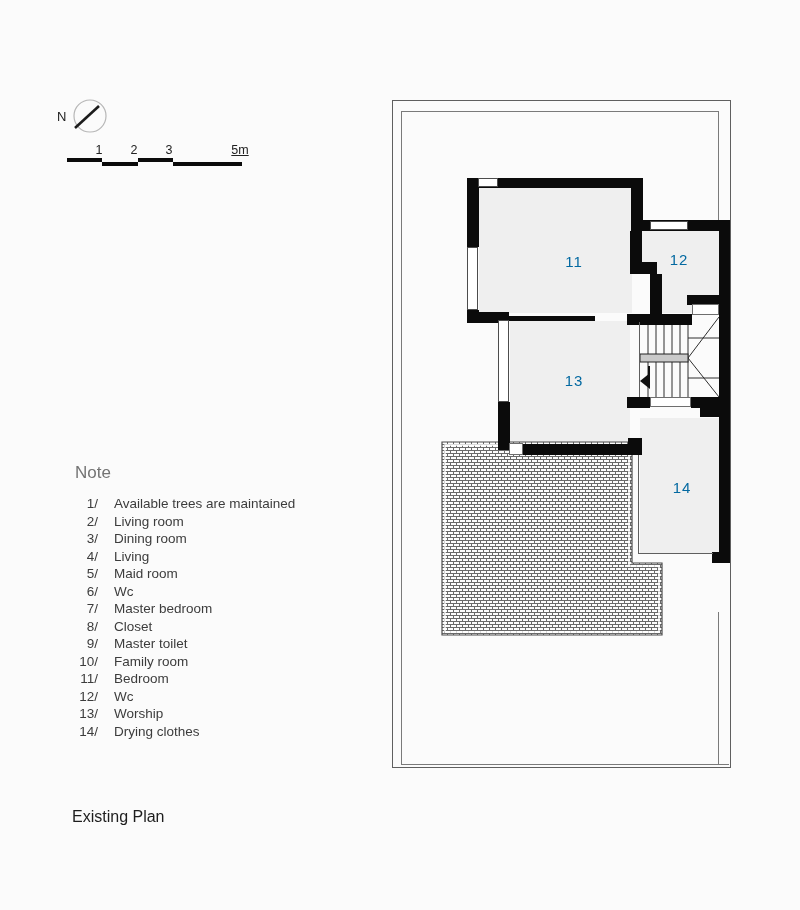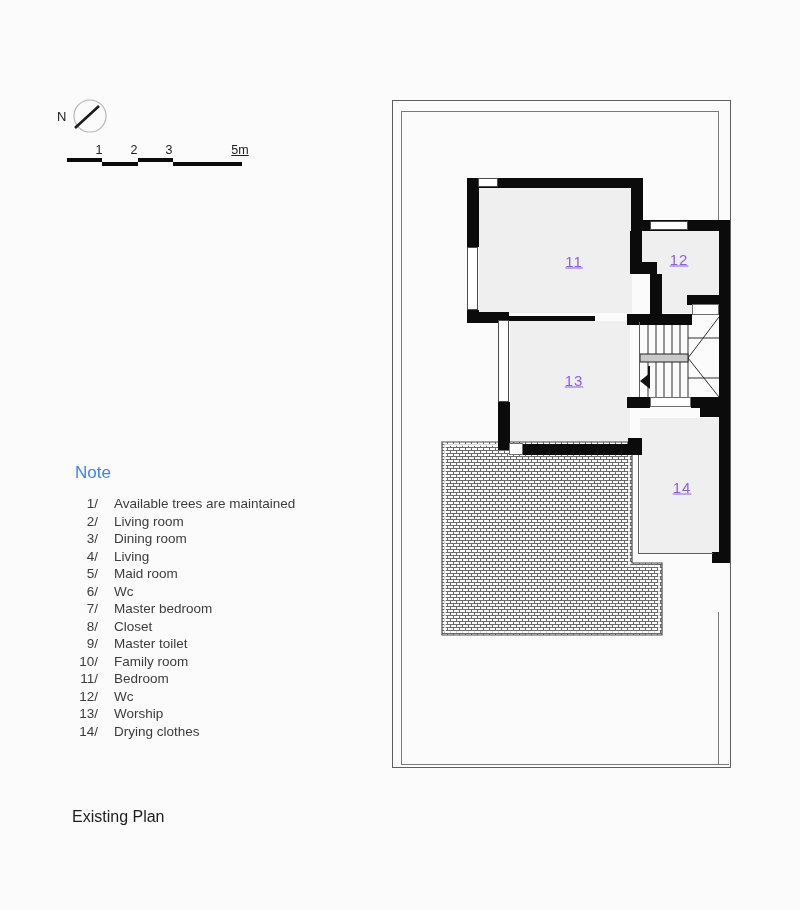--- a/index.html
+++ b/index.html
@@ -9,23 +9,23 @@
   
   .site-outer{border:1px solid #5f5f5f;}
   .thin{background:#5f5f5f;}
   .thin-lt{background:#7a7a7a;}
   
   .fill{background:#efefef;}
   .wall{background:#0b0b0b;}
   .window{background:#ffffff;border:1px solid #4c4c4c;box-sizing:border-box;}
   .door{background:#ffffff;border:1px solid #6e6e6e;box-sizing:border-box;}
   
-  .room-label{transform:translate(-50%,-50%);font-size:15px;color:#8b5cf6;letter-spacing:1px;text-decoration:underline;}
+  .room-label{transform:translate(-50%,-50%);font-size:15px;color:#0369a1;letter-spacing:1px;}
   .caption{font-size:16px;color:#1d1d1d;}
-  .note-title{font-size:17px;color:#3b82f6;}
+  .note-title{font-size:17px;color:#737373;}
   .note-row{display:flex;height:17.5px;align-items:center;font-size:13.5px;color:#3c3c3c;}
   .note-num{width:26px;text-align:right;flex:none;}
   .note-label{margin-left:16px;white-space:nowrap;}
   .scale-seg{background:#0b0b0b;height:4px;}
   .scale-num{font-size:12.5px;color:#222;transform:translateX(-50%);}
   .north-n{font-size:13px;color:#1c1c1c;}
   svg{display:block;}
 </style>
 </head>
 <body>

